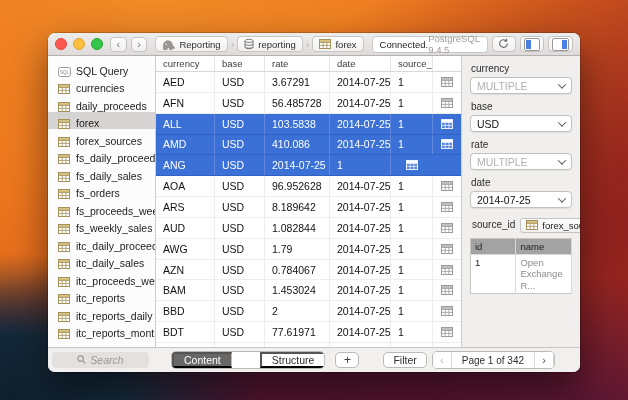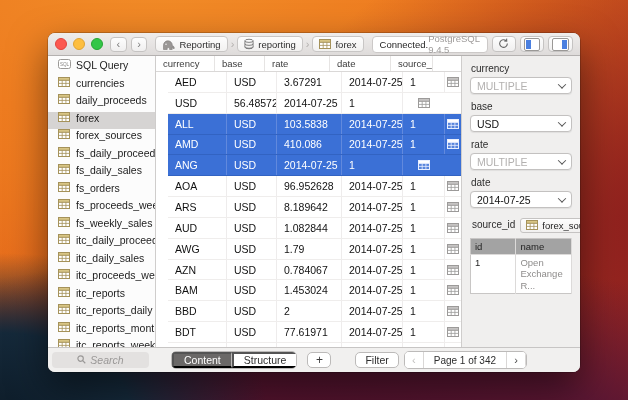--- a/index.html
+++ b/index.html
@@ -57,21 +57,21 @@
   }
   .ptog{width:15px;height:11px;border:1px solid #9a9896;border-radius:2px;background:#fff;position:relative;display:inline-block;}
   .ptog .fill{position:absolute;top:1px;bottom:1px;width:5px;background:#4b80e0;}
   .ptog .fill.left{left:1px;} .ptog .fill.right{right:1px;}
   
   .content{flex:1;display:flex;min-height:0;background:#fff;}
   .sidebar{
     flex:0 0 108px;background:#fcfcfc;border-right:1px solid #cfcdcc;
     overflow:hidden;padding-top:3px;box-sizing:border-box;
   }
-  .sitem{height:17.5px;display:flex;align-items:flex-start;gap:5px;padding-left:10px;font-size:10.5px;color:#1c1c1c;white-space:nowrap;}
+  .sitem{height:17.5px;display:flex;align-items:flex-end;gap:5px;padding-left:10px;font-size:10.5px;color:#1c1c1c;white-space:nowrap;}
   .sitem.selected{background:#d6d4d3;}
   .sitem .sicon{flex:0 0 13px;display:flex;align-items:center;}
   .main{flex:0 0 306px;display:flex;flex-direction:column;background:#fff;border-right:1px solid #cfcdcc;box-sizing:border-box;overflow:hidden;}
   .gridrow{display:grid;grid-template-columns:59px 50px 65px 61px 42px 1fr;}
   .thead{flex:0 0 15px;border-bottom:1px solid #dad8d7;}
   .thead .hcell{font-size:9.5px;color:#3c3c3c;display:flex;align-items:center;padding-left:7px;border-right:1px solid #e6e4e3;overflow:hidden;}
   .trow{flex:0 0 19.85px;border-bottom:1px solid #efedec;color:#111;}
   .trow .cell{font-size:10.5px;display:flex;align-items:center;padding-left:7px;border-right:1px solid #eeecec;overflow:hidden;white-space:nowrap;}
   .trow .cell.iconcell{justify-content:center;padding-left:0;}
   .trow.selected{background:#3b70d6;color:#fff;border-bottom-color:#3263c2;}
@@ -96,21 +96,21 @@
   .reftable{width:100%;border-collapse:collapse;background:#fff;border:1px solid #c8c6c5;font-size:9.5px;}
   .reftable th{font-weight:normal;text-align:left;padding:2px 4px;border-right:1px solid #dcdad9;border-bottom:1px solid #dcdad9;background:#a3a3a3;color:#222;}
   .reftable td{vertical-align:top;padding:2px 4px;border-right:1px solid #dcdad9;color:#222;}
   .reftable td.namecell{color:#8e8c8b;line-height:1.2;}
   
   .bottombar{flex:0 0 24px;background:#f1f0ef;border-top:1px solid #c7c5c4;display:flex;align-items:center;padding:0 4px;}
   .searchwrap{
     width:97px;height:16px;background:#e3e1e0;border-radius:4px;display:flex;align-items:center;
     justify-content:center;gap:4px;color:#9a9897;font-size:10.5px;font-style:italic;
   }
-  .segment{display:flex;height:16px;border:1px solid #bcbab9;border-radius:5px;overflow:hidden;margin-left:22px;background:#fff;}
+  .segment{display:flex;height:16px;border:1px solid #bcbab9;border-radius:5px;overflow:hidden;margin-left:22px;background:#fff;gap:28px;}
   .seg{padding:0 10px;font-size:10.5px;display:flex;align-items:center;color:#2e2e2e;background:#fff;border-right:1px solid #bcbab9;font-family:inherit;}
   .seg:last-child{border-right:none;}
   .seg.selected{background:#6a6867;color:#fff;}
   .plusbtn{width:24px;height:16px;margin-left:10px;background:#fff;border:1px solid #bcbab9;border-radius:5px;
     font-size:12px;color:#3c3c3c;display:flex;align-items:center;justify-content:center;font-family:inherit;padding:0;}
   .filterbtn{height:16px;margin-left:24px;background:#fff;border:1px solid #bcbab9;border-radius:5px;
     font-size:10.5px;color:#2e2e2e;padding:0 9px;font-family:inherit;}
   .pager{display:flex;height:16px;border:1px solid #bcbab9;border-radius:5px;overflow:hidden;margin-left:5px;background:#fff;}
   .pbtn{width:19px;display:flex;align-items:center;justify-content:center;font-size:11px;color:#4a4a4a;background:#fff;border:none;border-right:1px solid #d9d7d6;font-family:inherit;padding:0;}
   .pbtn.disabled{color:#c2c0bf;}
@@ -396,38 +396,39 @@
 
       <div class="main">
         <div class="gridrow thead" id="thead">
             <span class="hcell">currency</span>
             <span class="hcell">base</span>
             <span class="hcell">rate</span>
             <span class="hcell">date</span>
             <span class="hcell">source_id</span>
             <span class="hcell" style="border-right: none;"></span>
           </div>
-        <div id="tbody" style="display:flex;flex-direction:column;flex:1;overflow:hidden;margin-left:12px;">
+        <div id="tbody" style="display:flex;flex-direction:column;flex:1;overflow:hidden;">
             <div class="gridrow trow">
               <span class="cell">AED</span>
               <span class="cell">USD</span>
               <span class="cell">3.67291</span>
               <span class="cell">2014-07-25</span>
               <span class="cell">1</span>
               <span class="cell iconcell" style="border-right: none;">
                 <svg width="12" height="10" viewBox="0 0 12 10">
                   <rect x="0.5" y="0.5" width="11" height="9" fill="#fff" fill-opacity="1" stroke="#9c9a99"></rect>
                   <rect x="0.5" y="0.5" width="11" height="2.8" fill="#c6c4c3" stroke="#9c9a99"></rect>
                   <line x1="4.2" y1="3.3" x2="4.2" y2="9.5" stroke="#9c9a99" stroke-width="0.8"></line>
                   <line x1="7.9" y1="3.3" x2="7.9" y2="9.5" stroke="#9c9a99" stroke-width="0.8"></line>
                   <line x1="0.5" y1="6.4" x2="11.5" y2="6.4" stroke="#9c9a99" stroke-width="0.8"></line>
                 </svg>
               </span>
             </div>
             <div class="gridrow trow">
+              <span class="cell">AFN</span>
               <span class="cell">USD</span>
               <span class="cell">56.485728</span>
               <span class="cell">2014-07-25</span>
               <span class="cell">1</span>
               <span class="cell iconcell" style="border-right: none;">
                 <svg width="12" height="10" viewBox="0 0 12 10">
                   <rect x="0.5" y="0.5" width="11" height="9" fill="#fff" fill-opacity="1" stroke="#9c9a99"></rect>
                   <rect x="0.5" y="0.5" width="11" height="2.8" fill="#c6c4c3" stroke="#9c9a99"></rect>
                   <line x1="4.2" y1="3.3" x2="4.2" y2="9.5" stroke="#9c9a99" stroke-width="0.8"></line>
                   <line x1="7.9" y1="3.3" x2="7.9" y2="9.5" stroke="#9c9a99" stroke-width="0.8"></line>

